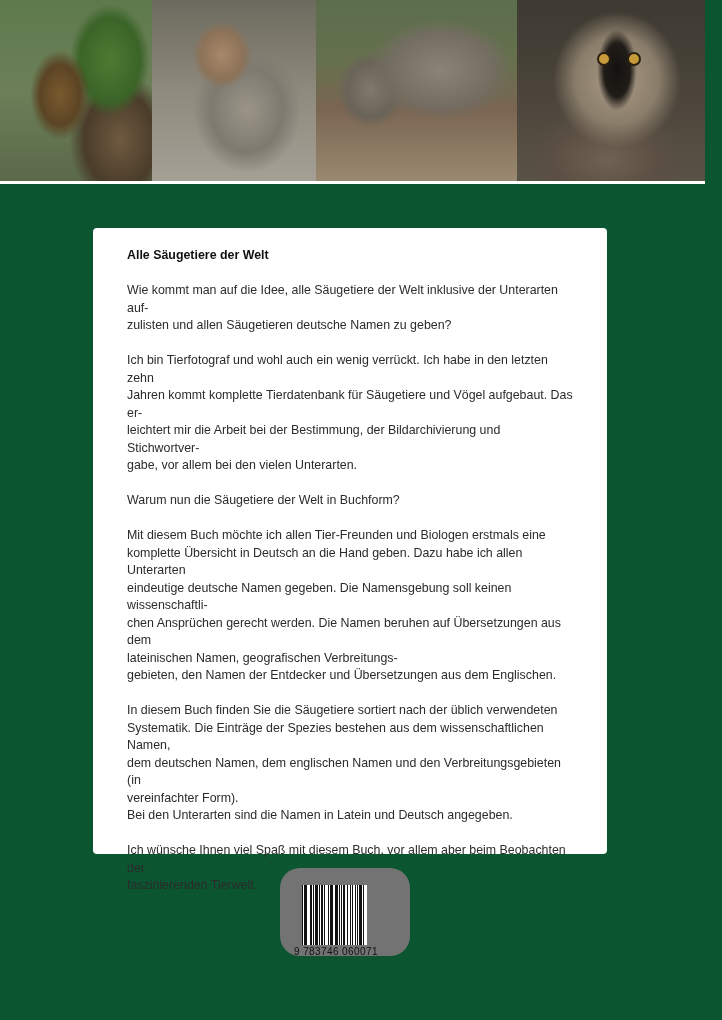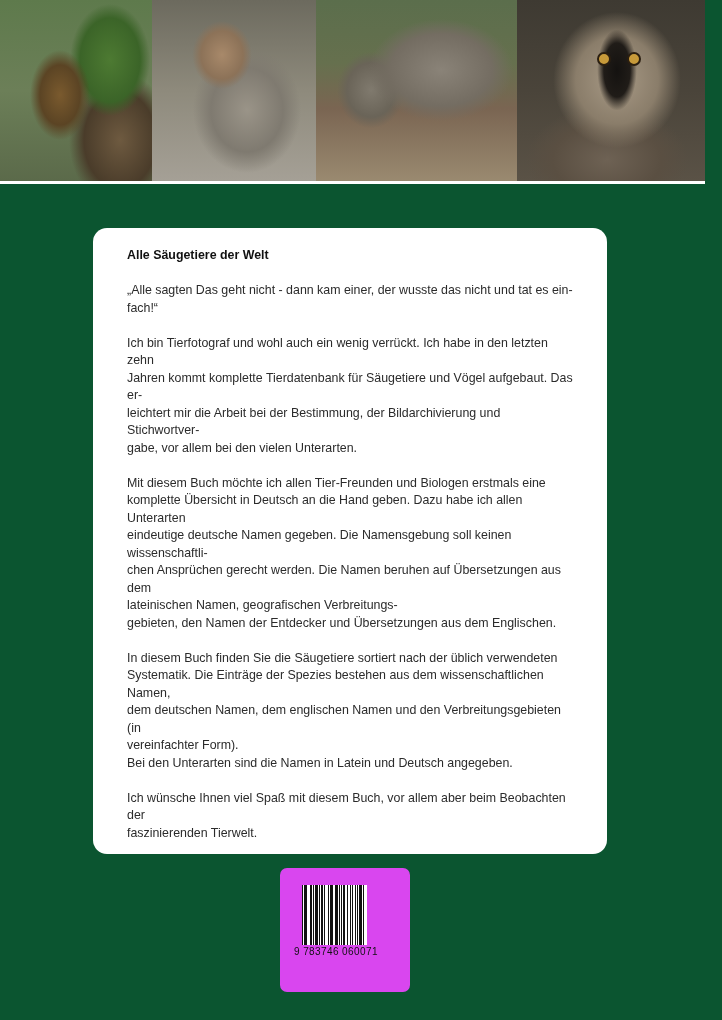--- a/index.html
+++ b/index.html
@@ -38,32 +38,32 @@
       radial-gradient(ellipse 22px 45px at 100px 70px, #141210 0%, #201c18 60%, transparent 90%),
       radial-gradient(ellipse 75px 80px at 100px 80px, #a89a86 0%, #8a7d6a 55%, transparent 85%),
       radial-gradient(ellipse 90px 60px at 90px 160px, #6e6254 0%, #5a4f42 60%, transparent 90%),
       linear-gradient(180deg, #3e3a32 0%, #4a443a 50%, #5a5246 100%);
   }
   .eye { position:absolute; width:10px; height:10px; border-radius:50%; background:#c79a3a; border:2px solid #2a1e10; }
   .photo-divider { position:absolute; left:0; top:181px; width:705px; height:3px; background:#ffffff; }
 
   .text-card {
     position:absolute; left:93px; top:228px; width:514px; height:626px;
-    background:#ffffff; border-radius:14px;
+    background:#ffffff; border-radius:4px;
     box-sizing:border-box; padding:19px 34px 0 34px;
     color:#2b2b2b;
     font-family:"Liberation Sans", "DejaVu Sans", sans-serif;
     font-size:12.4px; line-height:17.5px;
   }
   .text-card p { margin:0 0 17.5px 0; white-space:pre-line; }
   .text-card .title { font-weight:bold; color:#111; }
 
   .barcode-box {
-    position:absolute; left:280px; top:868px; width:130px; height:124px;
-    background:#d946ef; border-radius:7px;
+    position:absolute; left:280px; top:868px; width:130px; height:88px;
+    background:#737373; border-radius:20px;
   }
   .barcode-bars {
     position:absolute; left:22px; top:17px; width:86px; height:60px;
     display:flex; align-items:stretch;
   }
   .barcode-bars span { display:block; height:100%; }
   .barcode-number {
     position:absolute; left:14px; top:78px; width:104px;
     font-family:"Liberation Sans", sans-serif; font-size:10px; color:#111;
     letter-spacing:0.4px; white-space:nowrap;
@@ -78,26 +78,27 @@
   <div class="photo photo-rhino"></div>
   <div class="photo photo-lemur">
     <div class="eye" style="left:80px;top:52px;"></div>
     <div class="eye" style="left:110px;top:52px;"></div>
   </div>
 </div>
 <div class="photo-divider"></div>
 
 <div class="text-card">
   <p class="title">Alle Säugetiere der Welt</p>
-  <p>„Alle sagten Das geht nicht - dann kam einer, der wusste das nicht und tat es ein-
-fach!“</p>
+  <p>Wie kommt man auf die Idee, alle Säugetiere der Welt inklusive der Unterarten auf-
+zulisten und allen Säugetieren deutsche Namen zu geben?</p>
   <p>Ich bin Tierfotograf und wohl auch ein wenig verrückt. Ich habe in den letzten zehn
 Jahren kommt komplette Tierdatenbank für Säugetiere und Vögel aufgebaut. Das er-
 leichtert mir die Arbeit bei der Bestimmung, der Bildarchivierung und Stichwortver-
 gabe, vor allem bei den vielen Unterarten.</p>
+  <p>Warum nun die Säugetiere der Welt in Buchform?</p>
   <p>Mit diesem Buch möchte ich allen Tier-Freunden und Biologen erstmals eine
 komplette Übersicht in Deutsch an die Hand geben. Dazu habe ich allen Unterarten
 eindeutige deutsche Namen gegeben. Die Namensgebung soll keinen wissenschaftli-
 chen Ansprüchen gerecht werden. Die Namen beruhen auf Übersetzungen aus dem
 lateinischen Namen, geografischen Verbreitungs-
 gebieten, den Namen der Entdecker und Übersetzungen aus dem Englischen.</p>
   <p>In diesem Buch finden Sie die Säugetiere sortiert nach der üblich verwendeten
 Systematik. Die Einträge der Spezies bestehen aus dem wissenschaftlichen Namen,
 dem deutschen Namen, dem englischen Namen und den Verbreitungsgebieten (in
 vereinfachter Form).

